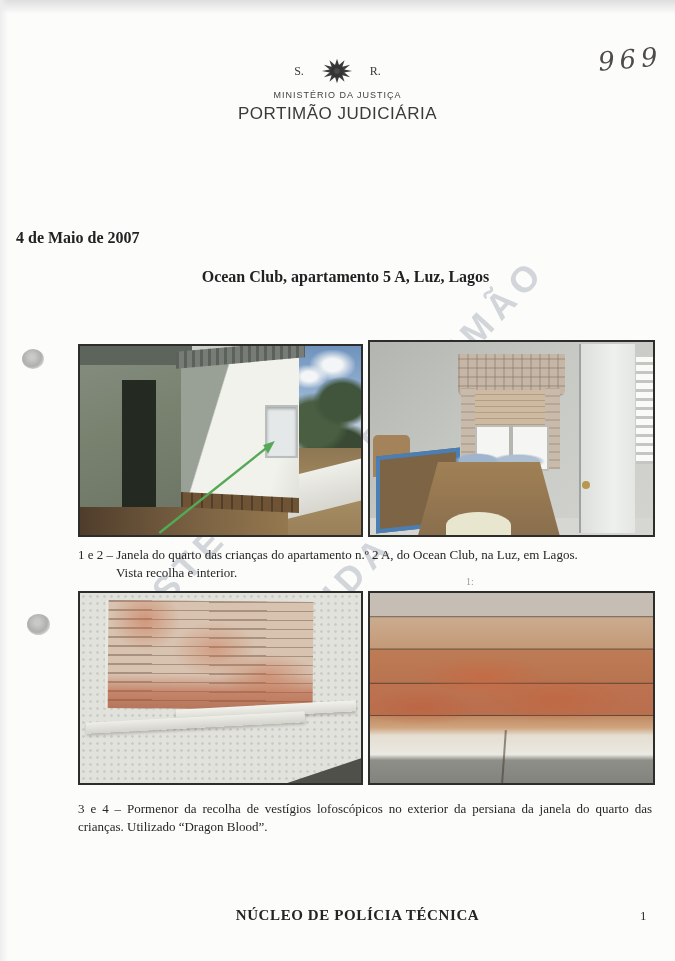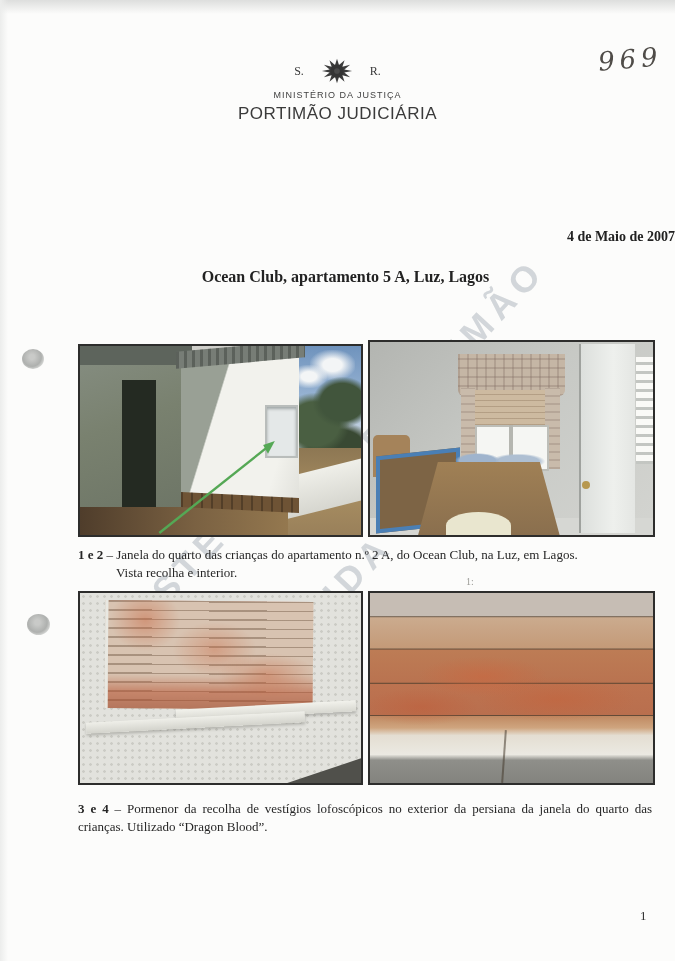--- a/index.html
+++ b/index.html
@@ -38,22 +38,22 @@
     font-family:"Liberation Sans",sans-serif;font-size:9px;letter-spacing:1px;color:#414141;}
   .h-org{position:absolute;top:104px;left:0;right:0;text-align:center;
     font-family:"Liberation Sans",sans-serif;font-size:17px;letter-spacing:0.5px;color:#3a3a3a;}
   .h-dept{position:absolute;top:138px;left:0;right:0;text-align:center;
     font-family:"Liberation Sans",sans-serif;font-size:8px;font-weight:bold;
     letter-spacing:0.4px;color:#414141;}
 
   
   .doc-title{position:absolute;top:187px;left:16px;right:0;text-align:center;
     font-size:22px;font-weight:bold;color:#1f1f1f;}
-  .doc-date{position:absolute;top:229px;left:16px;right:0;text-align:right;
-    font-size:14px;font-weight:bold;color:#222;}
+  .doc-date{position:absolute;top:229px;left:16px;right:0;text-align:left;
+    font-size:16px;font-weight:bold;color:#222;}
   .doc-location{position:absolute;top:268px;left:16px;right:0;text-align:center;
     font-size:16px;font-weight:bold;color:#222;}
 
   
   .wm{position:absolute;z-index:1;font-family:"Liberation Sans",sans-serif;
     font-weight:bold;font-size:36px;letter-spacing:7px;color:rgba(152,162,172,0.42);
     transform-origin:0 50%;transform:rotate(-47deg);white-space:nowrap;}
   .wm-1{left:88px;top:652px;}
   .wm-2{left:228px;top:688px;}
   .wm-3{left:368px;top:426px;}
@@ -167,21 +167,21 @@
         #b96f4e 64%, #5e4836 64.5%, #c08a63 65%,
         #cfa57f 71%, #e4ded2 75%, #ebe9e2 85%,
         #8f8f8a 88%, #83837e 100%);}
   .p4-crack{left:47%;top:72%;width:2px;height:28%;background:rgba(70,58,45,.55);
     transform:rotate(4deg);}
 
   
   .caption{position:absolute;z-index:3;font-size:13px;line-height:1.35;color:#262626;}
   .caption-1{left:78px;top:546px;width:548px;}
   .caption-2{left:78px;top:800px;width:574px;text-align:justify;text-align-last:left;}
-  .cap-prefix{font-weight:bold;}
+  .cap-prefix{font-weight:normal;}
   .cap-indent{display:inline-block;margin-left:38px;}
 
   
   .footer-text{position:absolute;top:907px;left:40px;right:0;text-align:center;
     font-size:15px;font-weight:bold;letter-spacing:0.6px;color:#242424;}
   .footer-page{position:absolute;top:908px;left:640px;font-size:13px;color:#333;}
 </style>
 </head>
 <body>
 
@@ -270,15 +270,16 @@
 
   <div class="photo p-4">
     <div class="p4-slats"></div>
     <div class="p4-crack"></div>
   </div>
 
   <div class="caption caption-2">
     <span class="cap-prefix">3 e 4</span><span> – Pormenor da recolha de vestígios lofoscópicos no exterior da persiana da janela do quarto das crianças. Utilizado “Dragon Blood”.</span>
   </div>
 
+  <div class="footer-text">NÚCLEO DE POLÍCIA TÉCNICA</div>
   <div class="footer-page">1</div>
 
 </div>
 
 </body></html>

